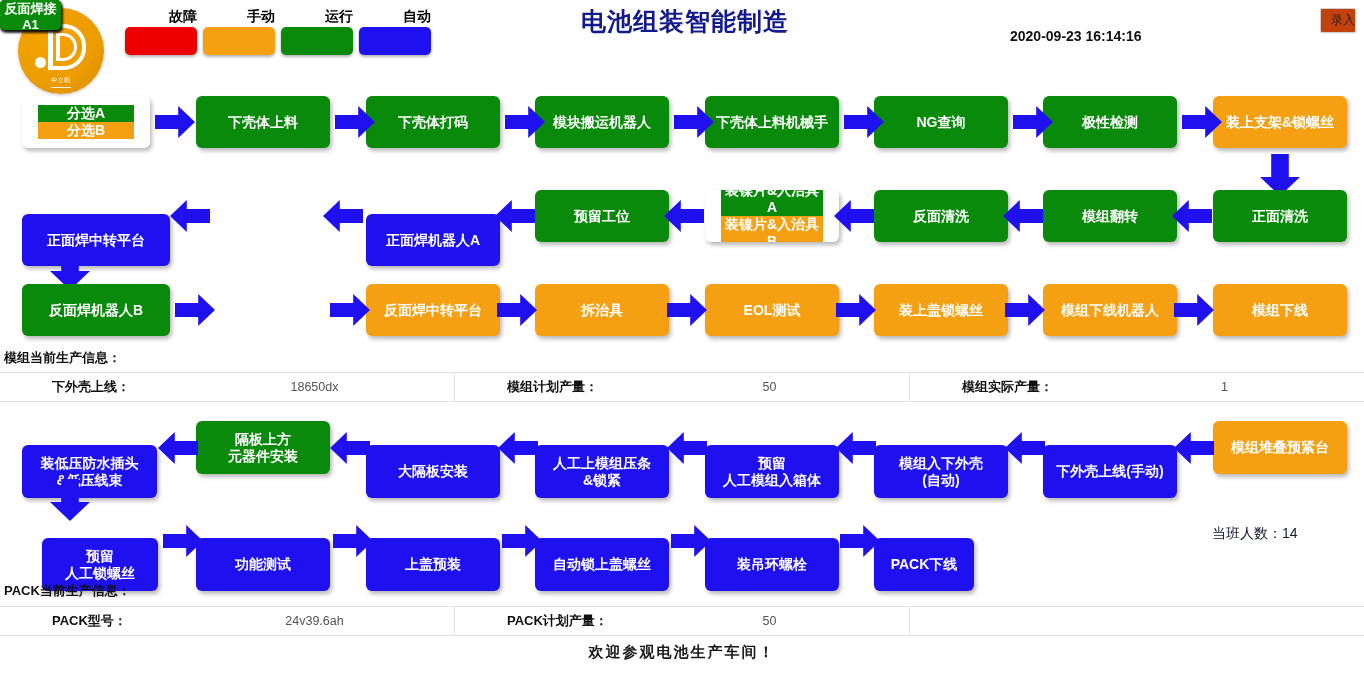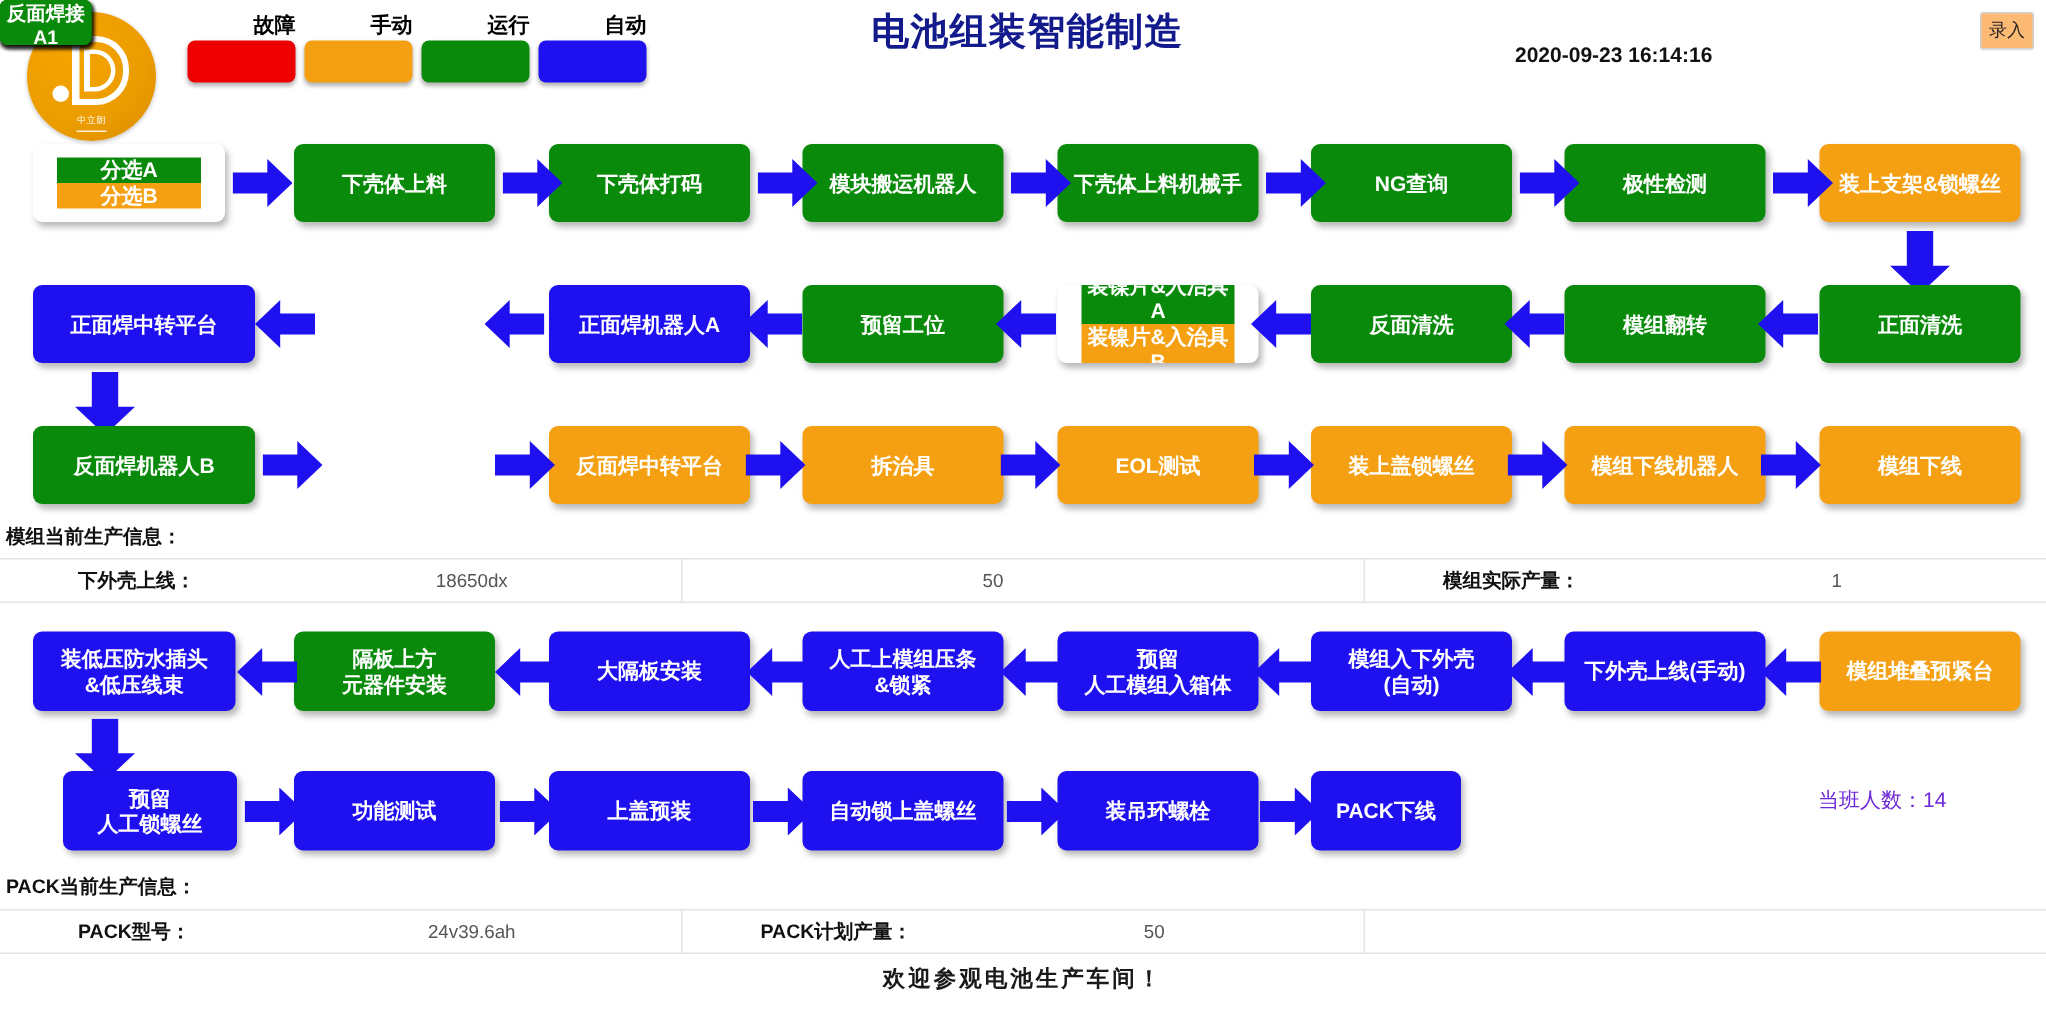--- a/index.html
+++ b/index.html
@@ -55,39 +55,39 @@
   .title-wrap { position: absolute; left: 430px; top: 4px; width: 510px; text-align: center; }
   .title-cn { font-size: 25px; font-weight: bold; color: #131a8c; letter-spacing: 1px; line-height: 34px; }
   .title-en { font-size: 13px; font-weight: bold; color: #333a44; line-height: 18px; }
 
   .clock {
     position: absolute; left: 1010px; top: 28px;
     font-size: 14px; font-weight: bold; color: #111;
   }
   .entry-btn {
     position: absolute; right: 8px; top: 8px;
-    width: 36px; height: 25px; line-height: 23px; text-align: center;
-    font-size: 12px; color: #222; background: #fdba74;
+    width: 36px; height: 25px; line-height: 23px; text-align: right;
+    font-size: 12px; color: #222; background: #c2410c;
     border: 1px solid #d0d0d0; border-radius: 2px; cursor: pointer;
     box-shadow: 0 1px 1px rgba(0,0,0,.06);
   }
 
   
   .pbox {
     position: absolute;
     border-radius: 6px;
     color: #fff; font-weight: bold; font-size: 14px;
     display: flex; align-items: center; justify-content: center;
     text-align: center; line-height: 17px;
     box-shadow: 2px 3px 4px rgba(0,0,0,.28);
     overflow: hidden; padding: 0 2px;
   }
   .pbox.green  { background: #0a8a0a; }
   .pbox.orange { background: #f5a012; }
-  .pbox.blue   { background: #1f11ef; }
+  .pbox.blue   { background: #1f11ef; margin-top: 24px; }
   .pbox.split { flex-direction: column; padding: 16px; }
   .pbox.split > div {
     flex: 1 1 50%; width: 100%;
     display: flex; align-items: center; justify-content: center;
   }
   .pbox.split > div.g { background: #0a8a0a; }
   .pbox.split > div.o { background: #f5a012; }
 
   
   .wtile {
@@ -132,21 +132,21 @@
   .ic-key {
     flex: 0 0 auto; padding-left: 52px; width: 215px;
     font-size: 13px; font-weight: bold; color: #111;
   }
   .ic-val {
     flex: 1 1 auto; text-align: center; font-size: 12.5px; color: #555;
     padding-right: 40px;
   }
 
   .shift-count {
-    position: absolute; font-size: 14px; color: #6d28d9;
+    position: absolute; font-size: 14px; color: #0f172a;
   }
   .footer-note {
     position: absolute; left: 0; width: 1364px; text-align: center;
     font-family: "Liberation Serif", "DejaVu Serif", serif;
     font-size: 15px; font-weight: bold; color: #1a1a1a; letter-spacing: 2px;
   }
 </style>
 </head>
 <body>
 
@@ -310,20 +310,21 @@
       <div class="ar-r" style="left: 836px; top: 294px;"></div>
       <div class="ar-r" style="left: 1005px; top: 294px;"></div>
       <div class="ar-r" style="left: 1174px; top: 294px;"></div>
       <div class="info-label" style="left: 4px; top: 349px;">模组当前生产信息：</div>
       <div class="info-table" style="top: 372px;">
         <div class="info-cell" style="width: 455px;">
           <div class="ic-key">下外壳上线：</div>
           <div class="ic-val">18650dx</div>
         </div>
         <div class="info-cell" style="width: 455px;">
+          <div class="ic-key">模组计划产量：</div>
           <div class="ic-val">50</div>
         </div>
         <div class="info-cell" style="width: 454px;">
           <div class="ic-key">模组实际产量：</div>
           <div class="ic-val">1</div>
         </div>
       </div>
       <div class="pbox blue" style="left: 22px; top: 421px; width: 135px; height: 53px;">
         <div>
           <div>装低压防水插头</div>

